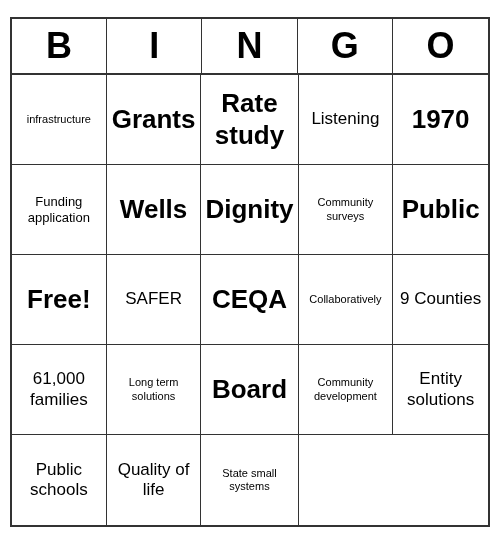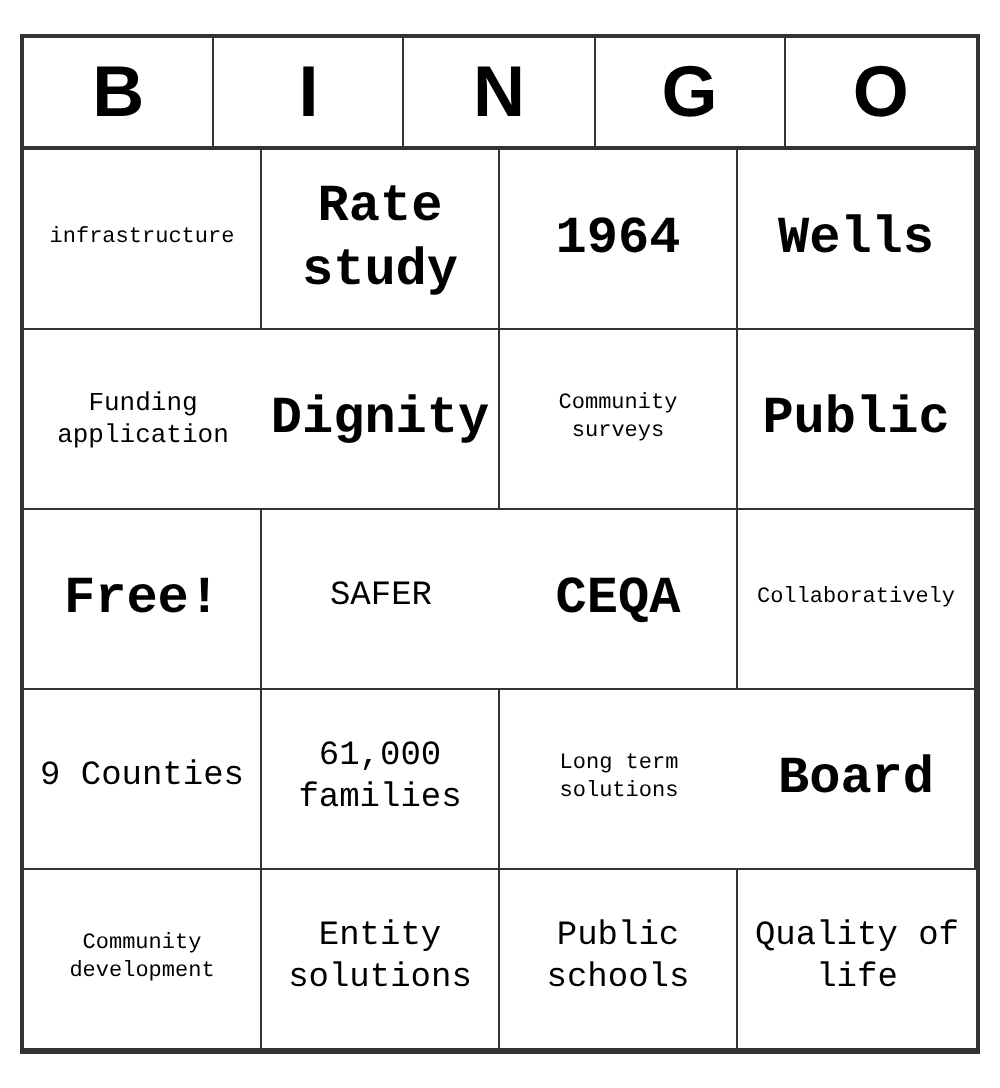--- a/index.html
+++ b/index.html
@@ -25,23 +25,22 @@
     .bingo-letter {
       text-align: center;
       font-size: 36px;
       font-weight: bold;
       padding: 6px 0;
       border-right: 1px solid #333;
     }
     .bingo-letter:last-child { border-right: none; }
     .bingo-grid {
       display: grid;
-      grid-template-columns: repeat(4, 1fr);
+      grid-template-columns: repeat(5, 1fr);
       grid-template-rows: repeat(5, 1fr);
-      font-family: Liberation Mono, monospace;
     }
     .bingo-cell {
       border-right: 1px solid #333;
       border-bottom: 1px solid #333;
       display: flex;
       align-items: center;
       justify-content: center;
       text-align: center;
       padding: 4px;
       min-height: 90px;
@@ -65,30 +64,36 @@
       <div class="bingo-letter">I</div>
       <div class="bingo-letter">N</div>
       <div class="bingo-letter">G</div>
       <div class="bingo-letter">O</div>
     </div>
   <div class="bingo-grid">
   <div class="bingo-cell">
         <span class="cell-text small">infrastructure</span>
       </div>
       <div class="bingo-cell">
+        <span class="cell-text xlarge">Grants</span>
+      </div>
+      <div class="bingo-cell">
         <span class="cell-text xlarge">Rate study</span>
       </div>
       <div class="bingo-cell">
-        <span class="cell-text xlarge">1964</span>
+        <span class="cell-text medium">Listening</span>
+      </div>
+      <div class="bingo-cell">
+        <span class="cell-text xlarge">1970</span>
+      </div>
+      <div class="bingo-cell">
+        <span class="cell-text">Funding application</span>
       </div>
       <div class="bingo-cell">
         <span class="cell-text xlarge">Wells</span>
-      </div>
-      <div class="bingo-cell">
-        <span class="cell-text">Funding application</span>
       </div>
       <div class="bingo-cell">
         <span class="cell-text xlarge">Dignity</span>
       </div>
       <div class="bingo-cell">
         <span class="cell-text small">Community surveys</span>
       </div>
       <div class="bingo-cell">
         <span class="cell-text xlarge">Public</span>
       </div>
@@ -121,14 +126,17 @@
       </div>
       <div class="bingo-cell">
         <span class="cell-text medium">Entity solutions</span>
       </div>
       <div class="bingo-cell">
         <span class="cell-text medium">Public schools</span>
       </div>
       <div class="bingo-cell">
         <span class="cell-text medium">Quality of life</span>
       </div>
+      <div class="bingo-cell">
+        <span class="cell-text small">State small systems</span>
+      </div>
     </div>
 </div>
 
 </body></html>

